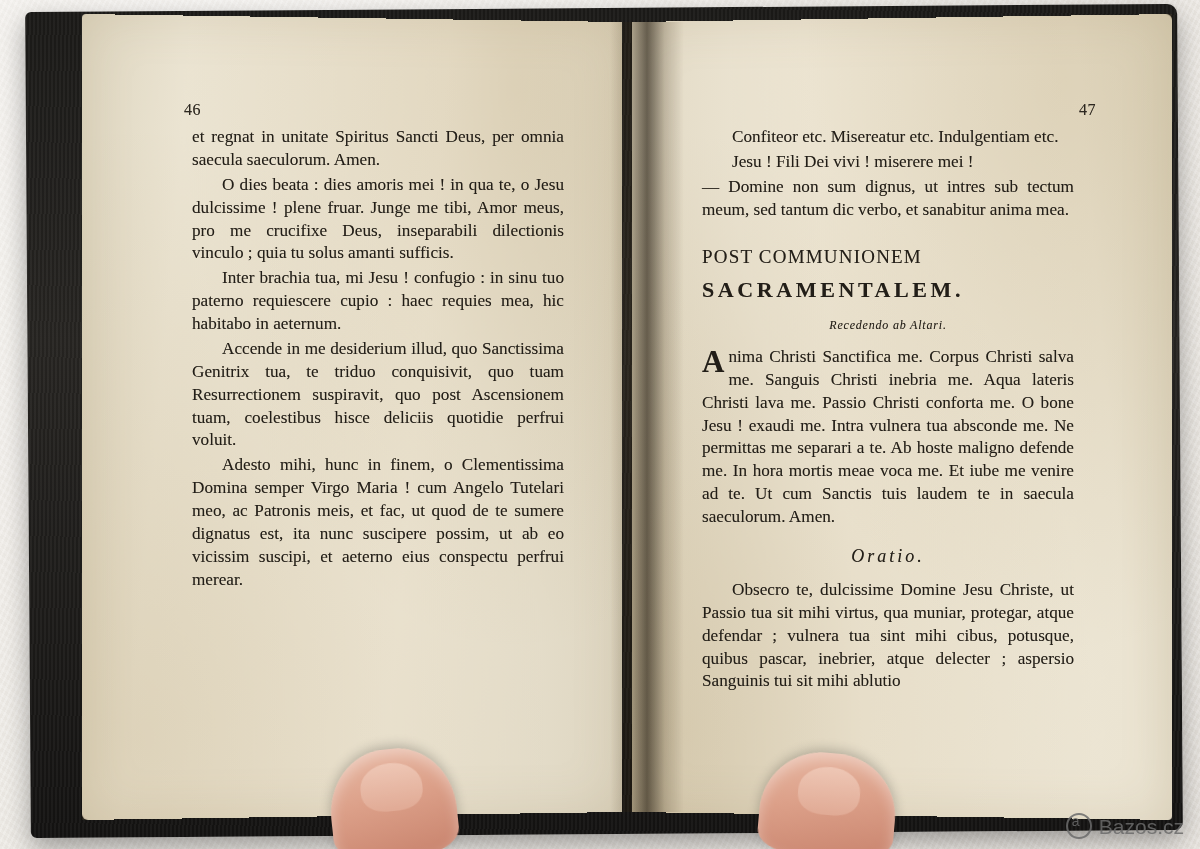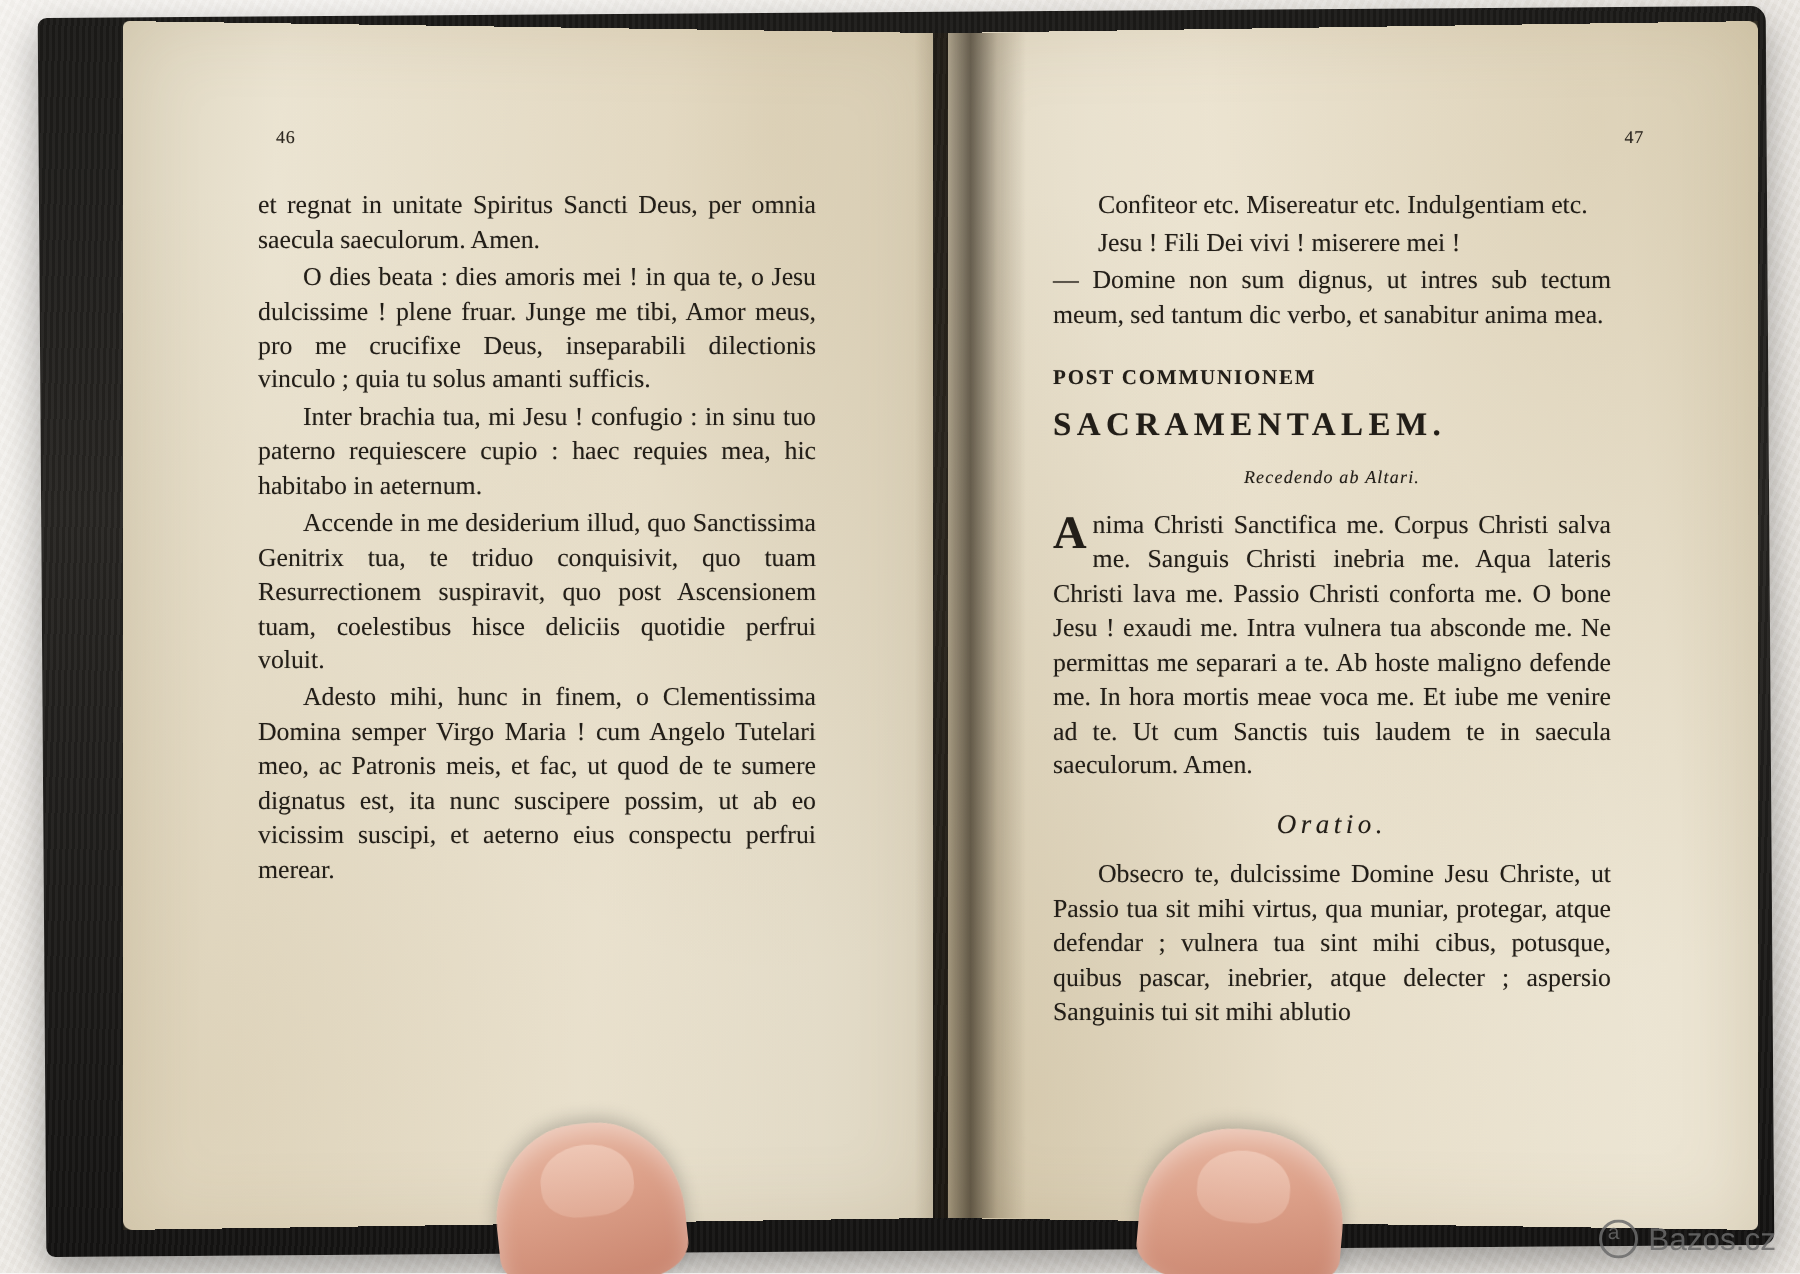--- a/index.html
+++ b/index.html
@@ -101,54 +101,53 @@
       rgba(60,45,20,0.22) 26%,
       rgba(30,22,10,0.62) 50%,
       rgba(60,45,20,0.22) 74%,
       rgba(0,0,0,0.00) 100%);
     pointer-events: none;
   }
 
   
   .folio {
     position: absolute;
-    top: 62px;
-    font-size: 12px;
+    top: 79px;
+    font-size: 16px;
     color: #2c2720;
     letter-spacing: 0.5px;
   }
   .folio-left { left: 92px; }
   .folio-right { right: 66px; }
 
   .col {
     position: absolute;
     top: 104px;
     color: #221e18;
     font-size: 17.2px;
     line-height: 1.33;
     text-align: justify;
   }
-  .col-left  { left: 80px;  width: 372px; }
+  .col-left  { left: 100px;  width: 372px; }
   .col-right { left: 70px;  width: 372px; }
 
   .p { margin: 0 0 2px 0; }
   .p.indent { text-indent: 30px; }
 
   .heading-italic {
     text-align: center;
     font-style: italic;
     font-size: 18px;
     letter-spacing: 3px;
     margin: 16px 0 10px 0;
   }
   .heading-caps {
-    font-size: 14px;
+    font-size: 19px;
     letter-spacing: 1.2px;
     margin: 22px 0 6px 0;
-    font-weight: bold;
   }
   .heading-caps-big {
     font-size: 22px;
     letter-spacing: 3.6px;
     font-weight: 600;
     margin: 6px 0 6px 0;
   }
   .heading-italic-sm {
     text-align: center;
     font-style: italic;

